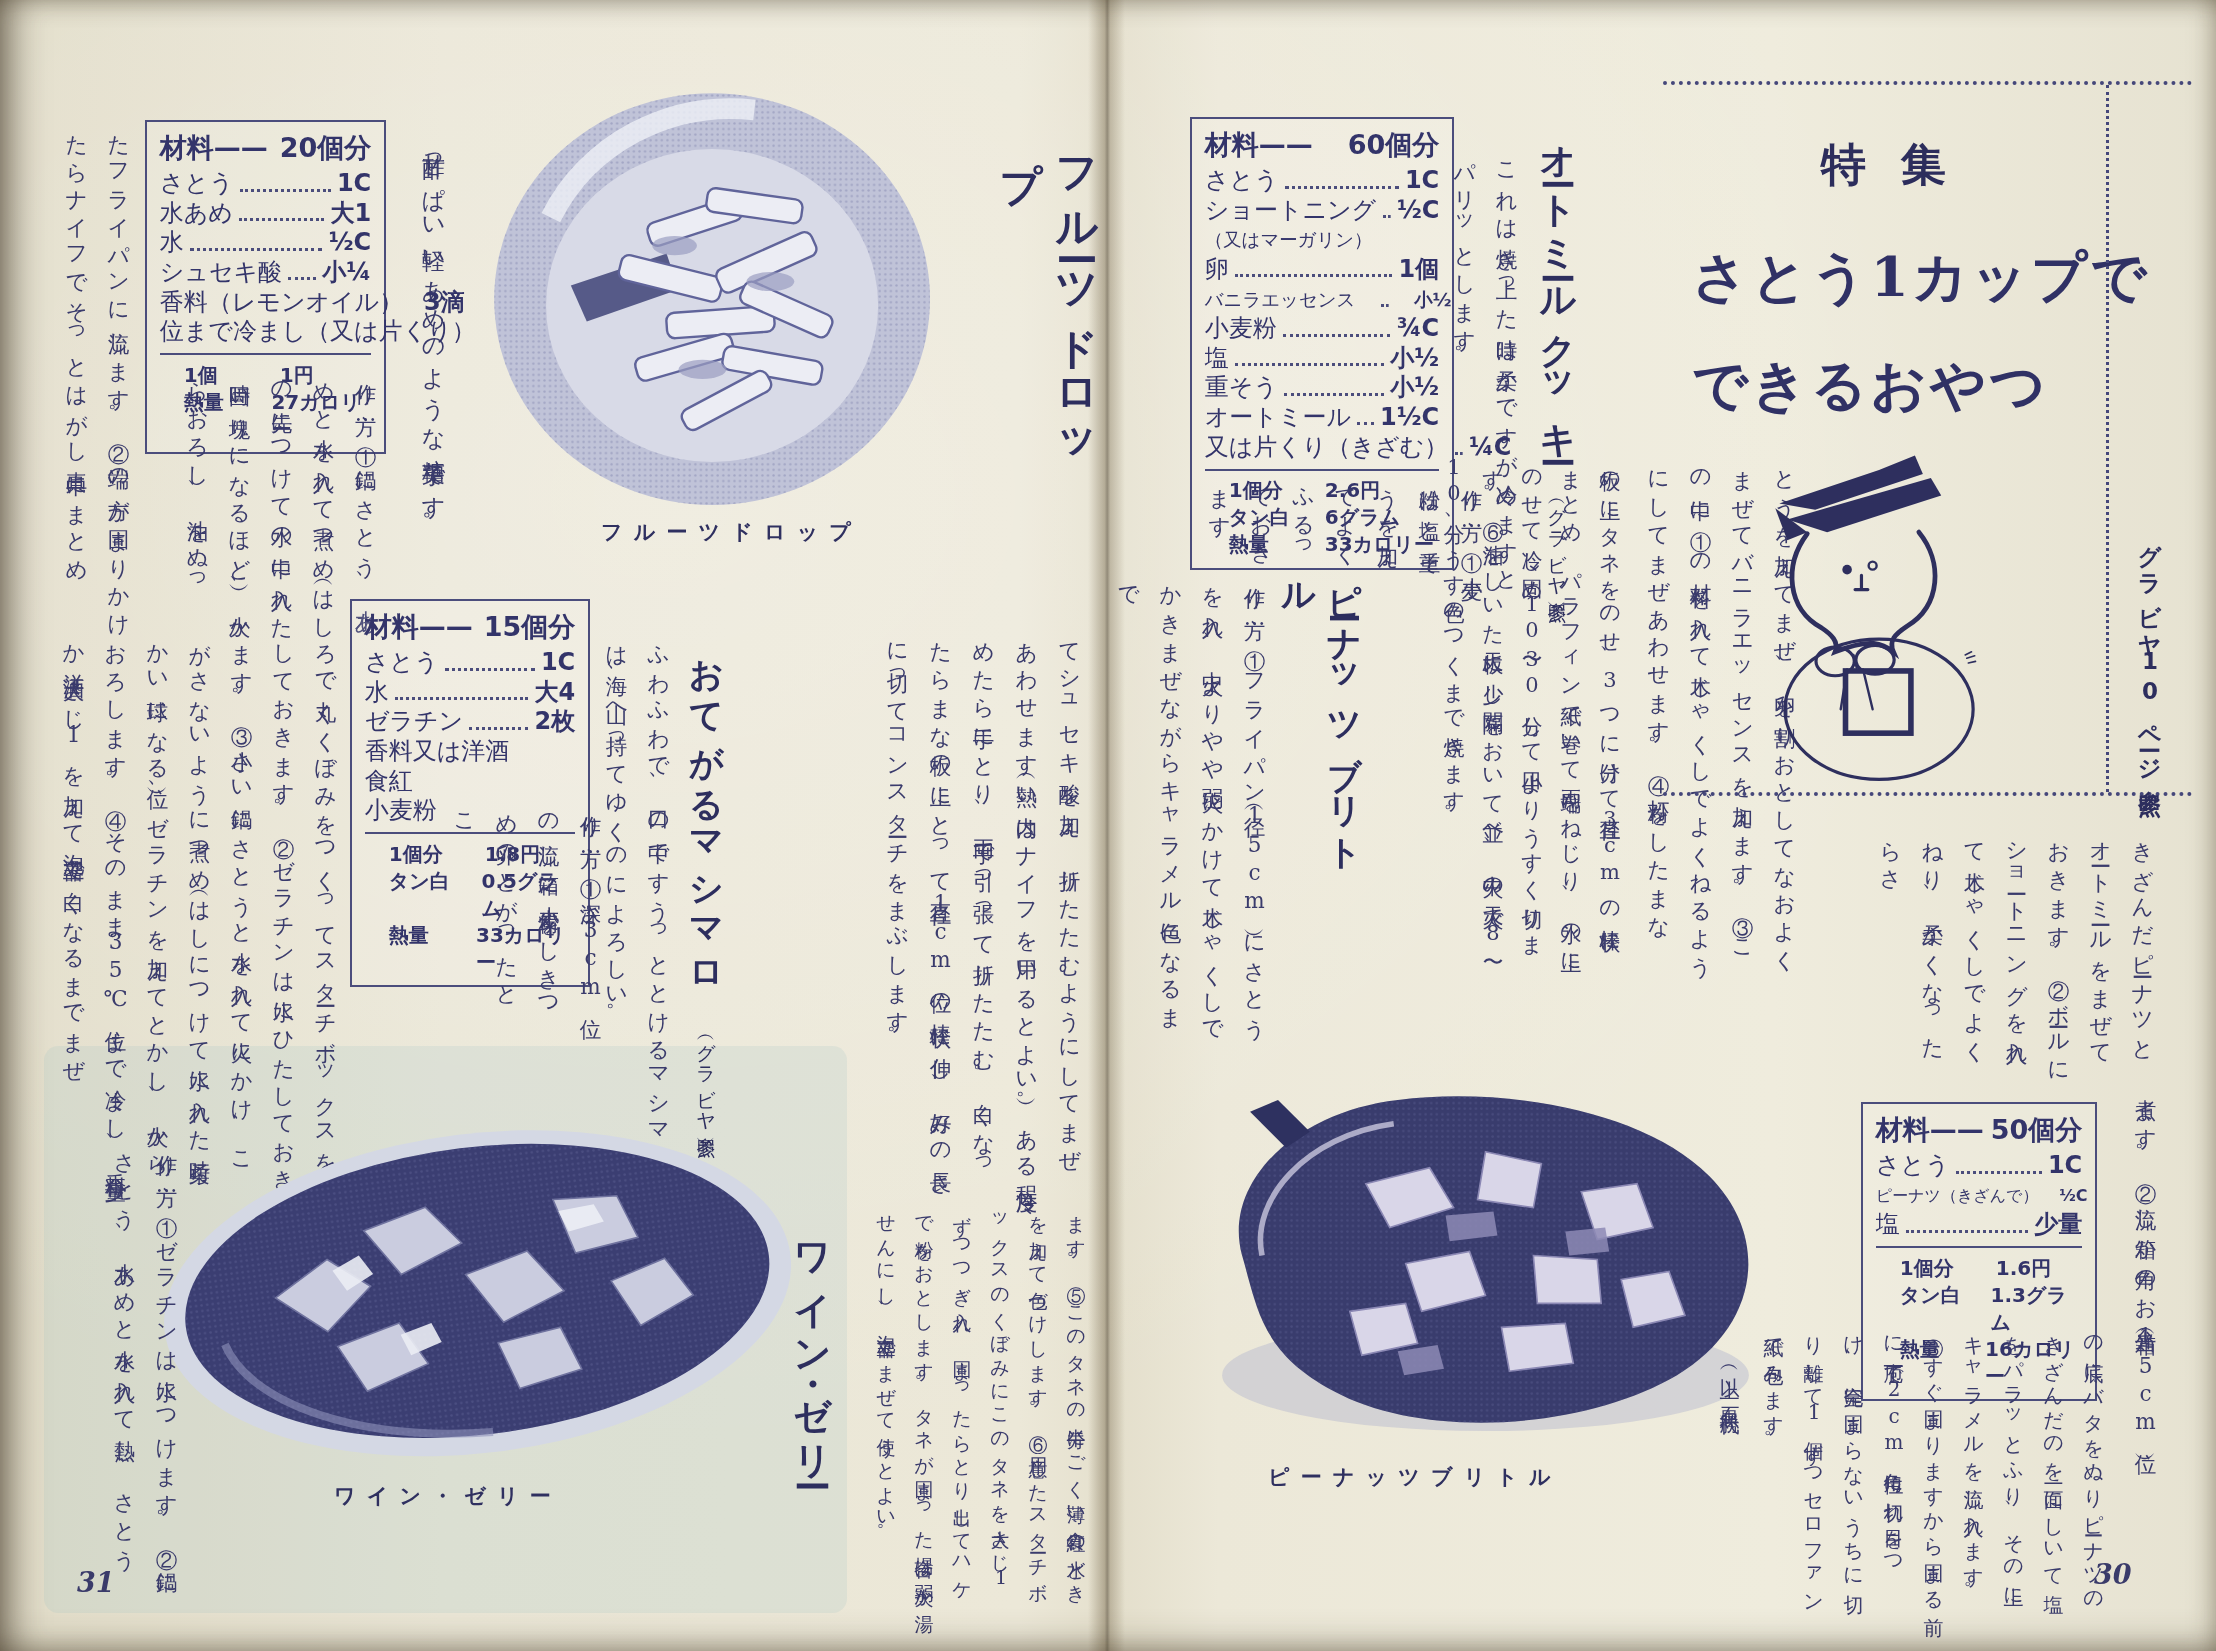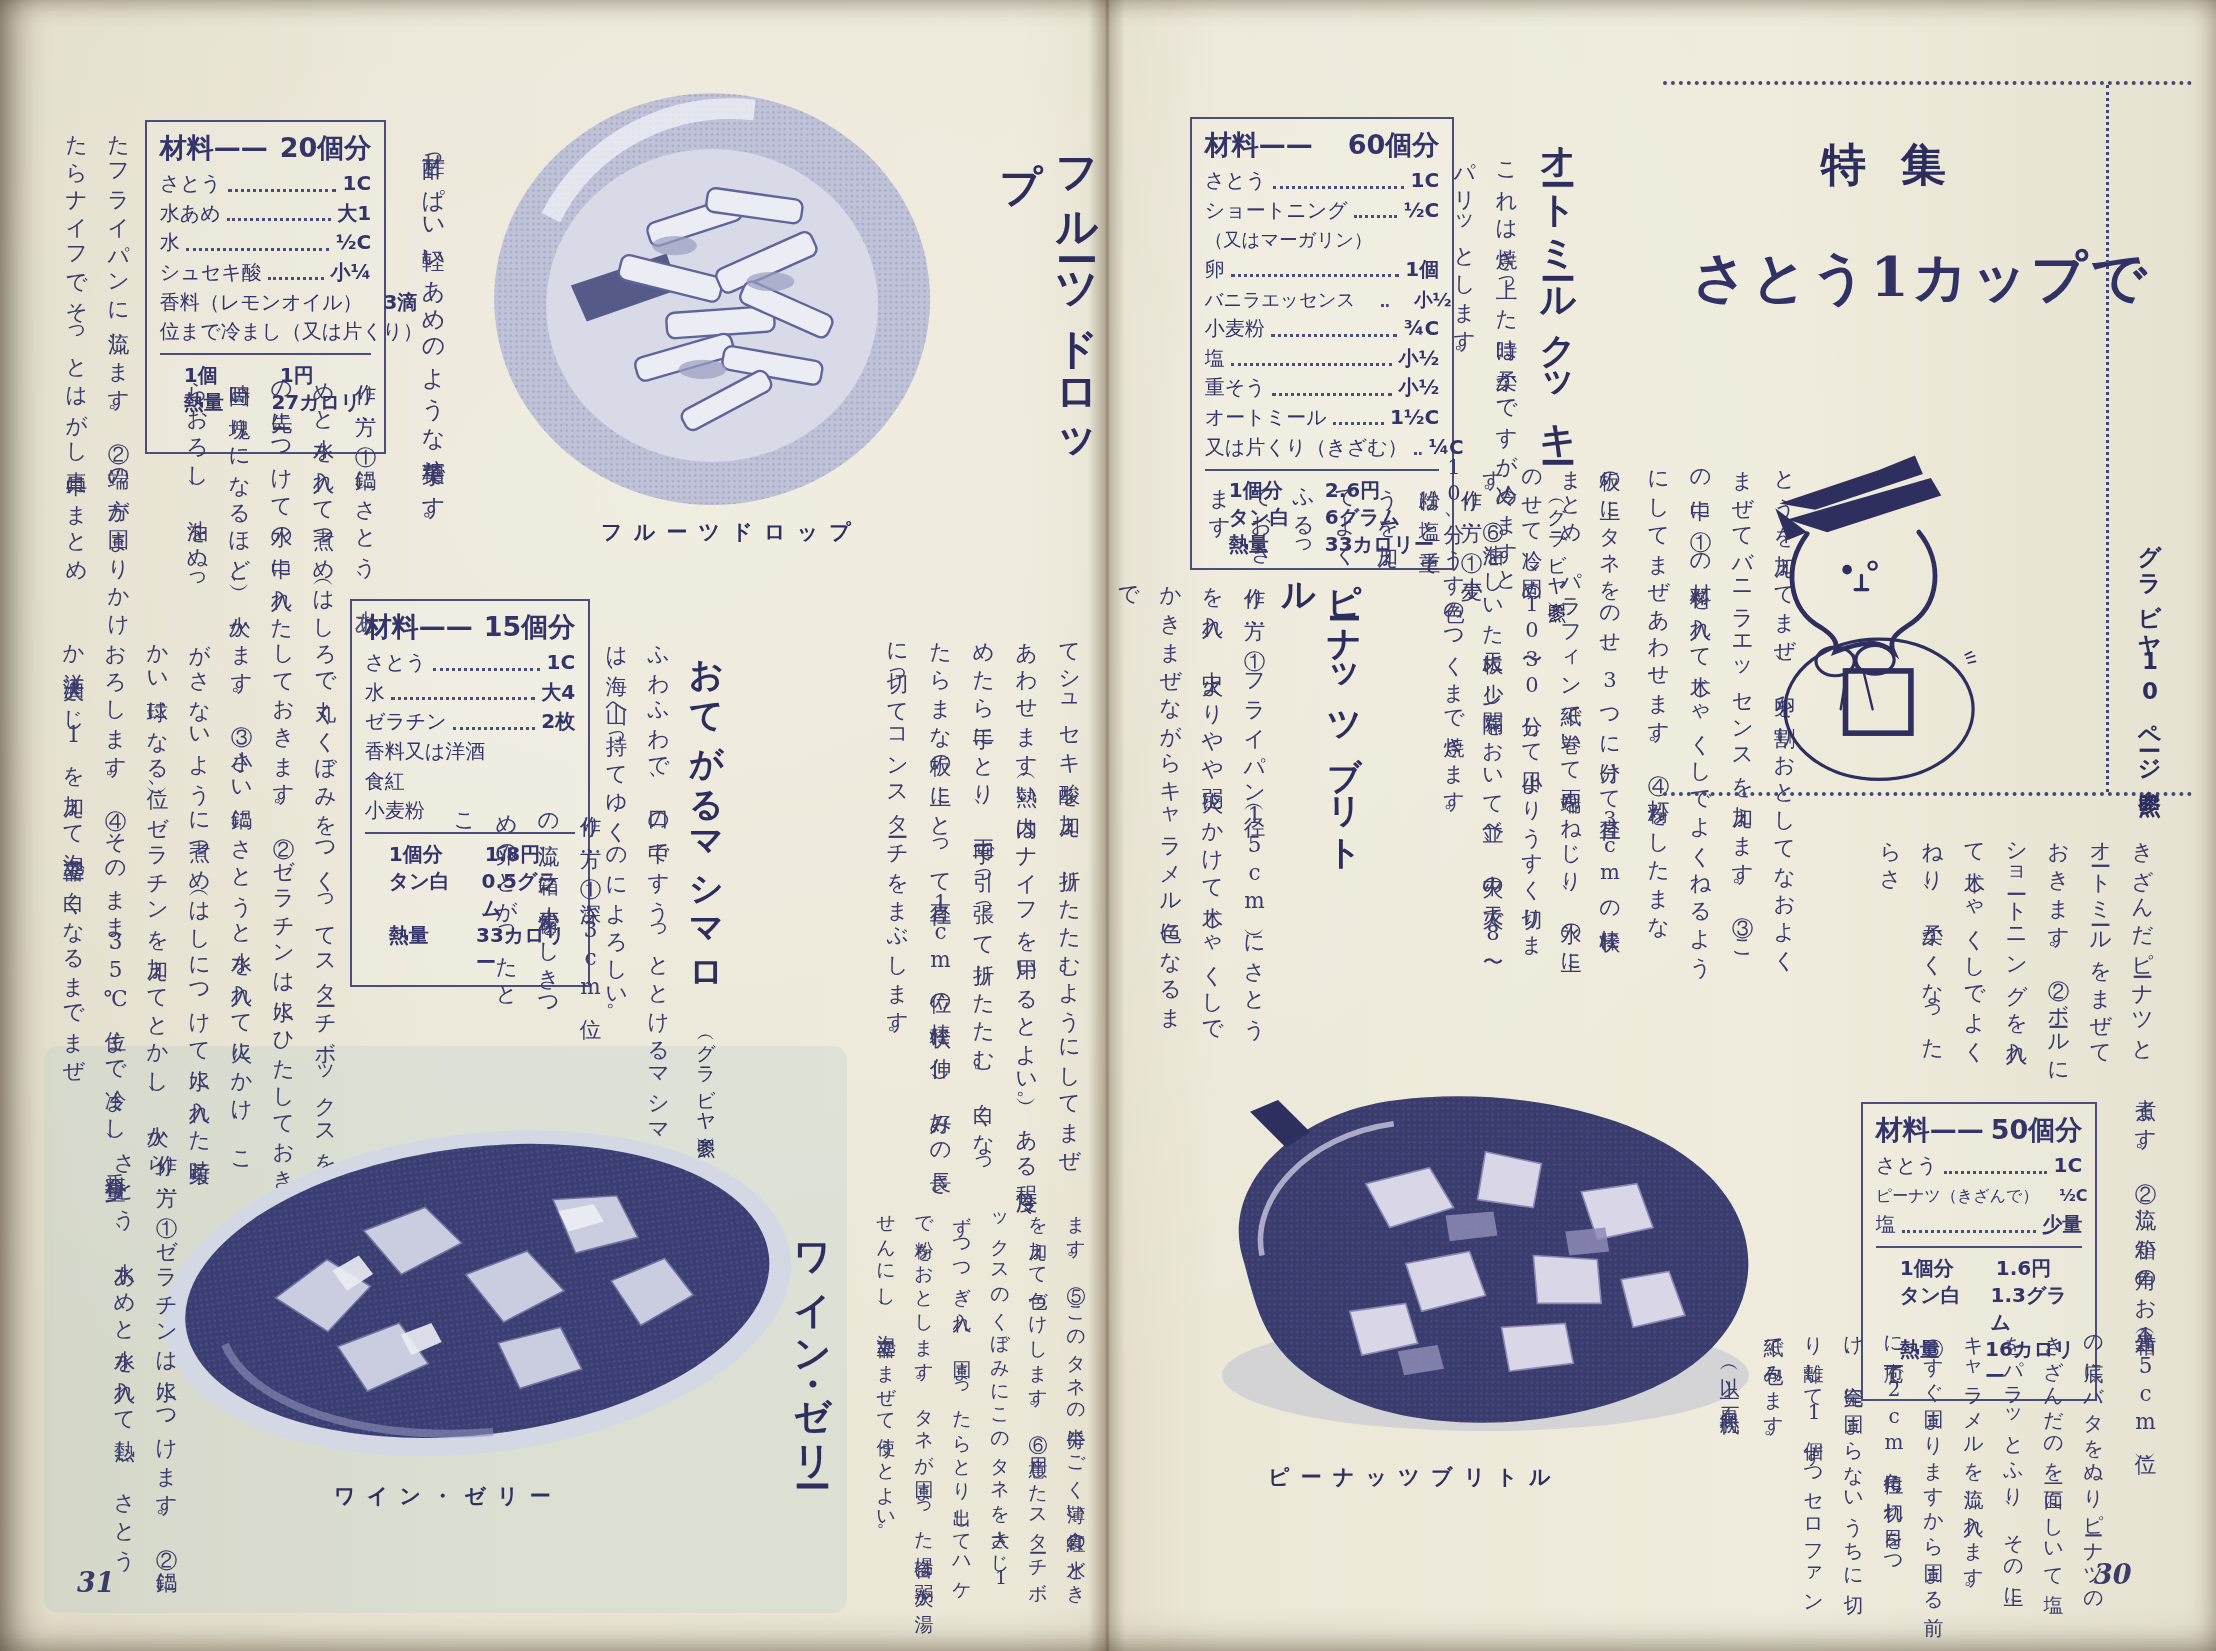--- a/index.html
+++ b/index.html
@@ -31,21 +31,21 @@
   .bt{ position:absolute; font-size:21.6px; line-height:42px; letter-spacing:3.2px; color:#3a3b6c; }
   .head{ position:absolute; font-family:"DejaVu Sans","Liberation Sans",sans-serif; font-weight:bold; color:#2d2e5e; }
   .note{ font-size:19px; letter-spacing:1.6px; font-weight:normal; }
   
   .ing{
     position:absolute; border:2.4px solid #4b4d7c; background:rgba(255,255,255,.12);
     font-family:"DejaVu Sans","Liberation Sans",sans-serif; color:#33346a;
     padding:8px 12.8px 9.6px 12.8px; box-sizing:border-box;
   }
   .ing-head{ display:flex; justify-content:space-between; font-size:27px; font-weight:bold; margin-bottom:3.2px;}
-  .ing-row{ display:flex; align-items:flex-end; font-size:20px; line-height:29.6px; }
+  .ing-row{ display:flex; align-items:flex-end; font-size:24px; line-height:29.6px; }
   .ing-n{ white-space:nowrap; }
   .ing-a{ white-space:nowrap; font-weight:bold; }
   .ing-dots{ flex:1 1 auto; border-bottom:3.2px dotted #4b4d7c; margin:0 6.4px 7.2px 6.4px; min-width:8px;}
   .nodots .ing-dots{ border-bottom:none; }
   .ing-foot{ border-top:2.4px solid #4b4d7c; margin-top:6.4px; padding:6.4px 0 0 24px; }
   .f-row{ display:flex; font-size:20px; line-height:27px; }
   .f-l{ width:96px; font-weight:bold; }
   .f-v{ font-weight:bold; }
   .caption{
     position:absolute; font-family:"DejaVu Sans","Liberation Sans",sans-serif;
@@ -359,20 +359,21 @@
   <div class="bt v" style="left:1340px;top:455px;width:289px;height:515px;font-size:21px;line-height:39px;letter-spacing:2.4px;">板の上にタネをのせ、3つに分けて直径3cmの棒状にまとめ、パラフィン紙で巻いて両端をねじり、氷の上にのせて冷し固め10〜30分して小口よりうすく切ります。⑥油をしいた天板に少し間隔をおいて並べ、中火の天火で8〜10分、うす色のつくまで焼きます。</div>
 
   <div class="head v" style="left:1276px;top:559px;height:327px;font-size:34px;letter-spacing:3.2px;">
     <span>ピーナッツブリトル</span>
   </div>
   <div class="bt v" style="left:1147px;top:571px;width:128px;height:467px;">作り方…①フライパン（径15cm）にさとうを入れ、中火よりやや弱火にかけて木じゃくしでかきまぜながらキャラメル色になるまで</div>
 
   <div class="feature">
     <div class="feature-label">特集</div>
     <div class="feature-t" style="top:156px;">さとう1カップで</div>
+    <div class="feature-t" style="top:264px;">できるおやつ</div>
 
     <div style="position:absolute;left:88px;top:361px;width:264px;height:343px;">
       <svg width="264" height="343" viewBox="0 0 330 430">
         <g stroke="#2e2f5e" fill="none" stroke-linecap="round">
 
           <path d="M35,72 L160,30 L205,12 L215,35 L80,80 Z" fill="#2e2f5e" stroke="none"></path>
           <path d="M45,92 L225,40 L238,62 L95,108 Z" fill="#2e2f5e" stroke="none"></path>
           <path d="M30,78 L70,108 L45,118 Z" fill="#2e2f5e" stroke="none"></path>
 
           <path d="M70,110 C 40,150 45,205 88,228 C 100,236 110,245 105,258 C 150,240 165,248 178,258 C 172,244 180,236 195,226 C 238,200 240,145 210,108" stroke-width="6"></path>

